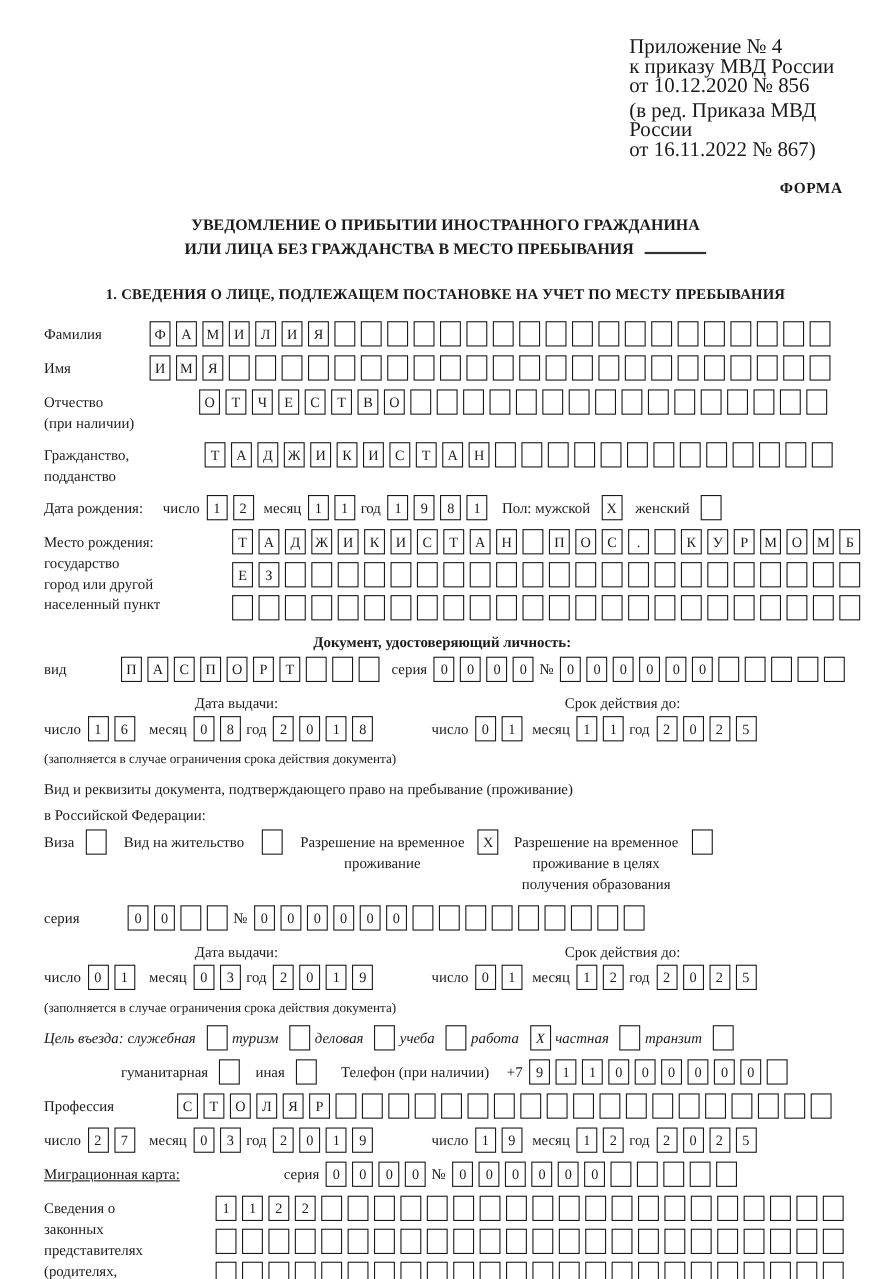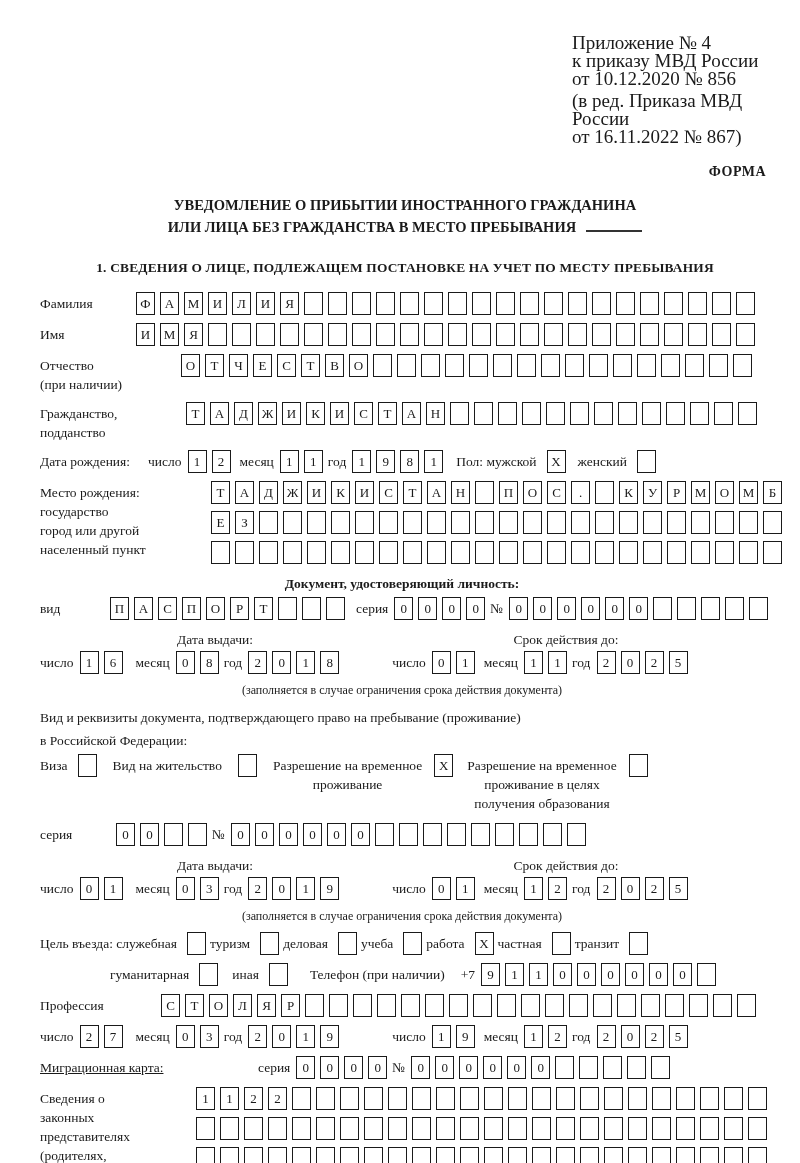--- a/index.html
+++ b/index.html
@@ -6,21 +6,21 @@
   body{width:800px;min-height:1163px;font-family:"Liberation Serif","DejaVu Serif",serif;color:#1a1a1a;}
   .page{box-sizing:border-box;width:800px;min-height:1163px;padding:34px 30px 20px 40px;position:relative;}
   .hdr{margin-left:auto;width:198px;font-size:19px;line-height:18px;}
   .hdr .gap-line{height:4px;}
   .forma{text-align:right;font-weight:bold;font-size:14px;margin-top:18px;padding-right:4px;letter-spacing:.5px;}
   .title{text-align:center;font-weight:bold;font-size:14.5px;line-height:22px;margin-top:14px;}
   .title-underline{display:inline-block;width:56px;border-bottom:2px solid #333;height:12px;margin-left:10px;}
   .section{font-weight:bold;font-size:13.4px;margin-top:22px;margin-bottom:16px;text-align:center;letter-spacing:.2px;}
   .row{display:flex;align-items:flex-start;margin-bottom:8px;}
   .row.ctr{justify-content:center;}
-  .row.rgt{justify-content:center;}
+  .row.rgt{justify-content:flex-start;}
   .lbl{font-size:13.5px;line-height:19px;white-space:pre-line;margin-right:6px;padding-top:2px;}
   .lbl.sm{font-size:12px;line-height:16px;}
   .lbl.bold{font-weight:bold;}
   .bxg{display:flex;flex:none;}
   .bxcol{display:flex;flex-direction:column;gap:7px;}
   .cell{box-sizing:border-box;flex:none;display:flex;align-items:center;justify-content:center;
         width:19px;height:23px;border:1.7px solid #1a1a1a;margin-right:5px;
         font-size:13px;line-height:1;background:#fff;}
   .cell.cb{margin:0 4px;}
   .gap{flex:none;}
@@ -447,21 +447,21 @@
         <div class="bxg">
           <div class="cell">2</div>
           <div class="cell">0</div>
           <div class="cell">2</div>
           <div class="cell">5</div>
         </div>
       </div>
       <div class="row rgt" style="margin-top: -2px;">
         <div class="lbl sm">(заполняется в случае ограничения срока действия документа)</div>
       </div>
-      <div class="row" style="margin-top: 2px;">
+      <div class="row" style="margin-top: 2px; font-style: italic;">
         <div class="lbl">Цель въезда: служебная</div>
         <div class="cell cb"></div>
         <div class="lbl">туризм</div>
         <div class="cell cb"></div>
         <div class="lbl">деловая</div>
         <div class="cell cb"></div>
         <div class="lbl">учеба</div>
         <div class="cell cb"></div>
         <div class="lbl">работа</div>
         <div class="cell cb">X</div>

